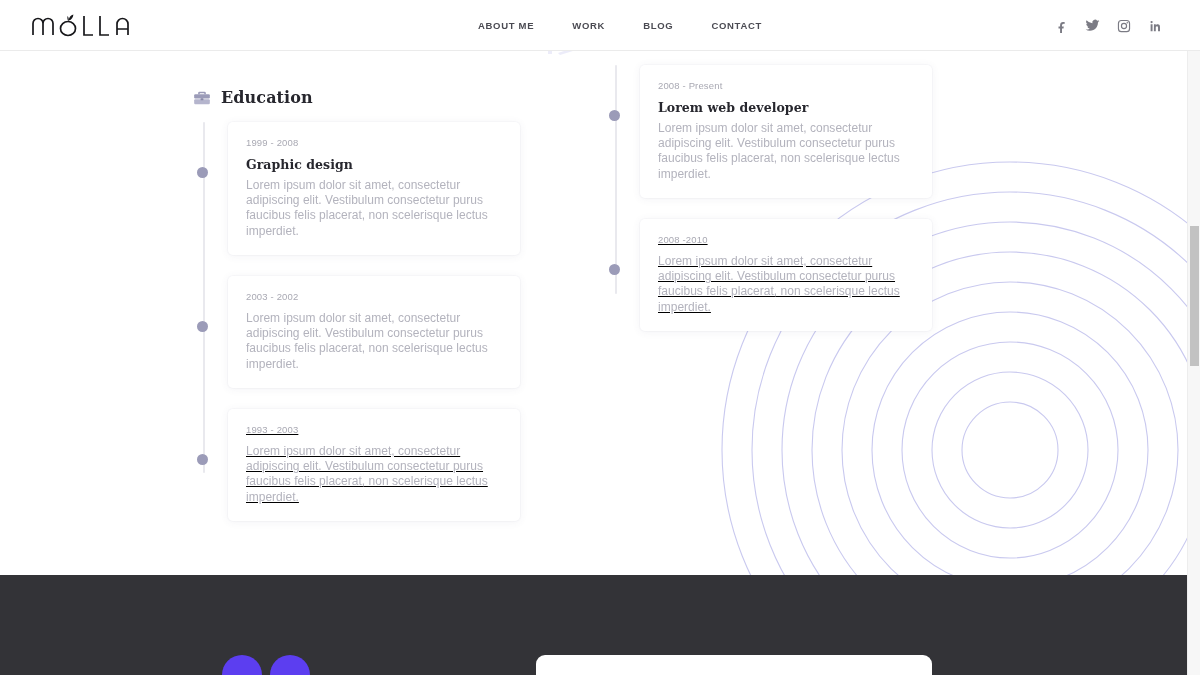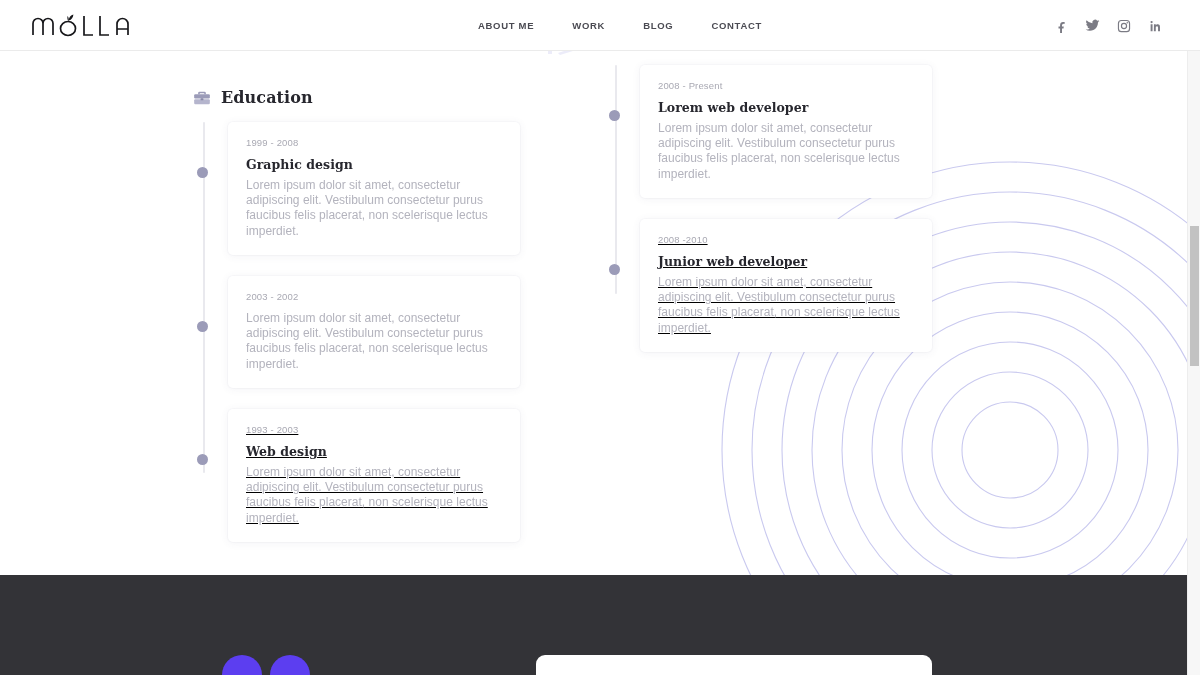--- a/index.html
+++ b/index.html
@@ -250,21 +250,20 @@
           <div class="card">
             <div class="dates">2003 - 2002</div>
             <p>Lorem ipsum dolor sit amet, consectetur adipiscing elit. Vestibulum consectetur purus faucibus felis placerat, non scelerisque lectus imperdiet.</p>
           </div>
         </div>
 
         <div class="tl-item">
           <span class="tl-dot"></span>
           <div class="card">
             <div class="dates">1993 - 2003</div>
-            <h3>Web design</h3>
             <p>Lorem ipsum dolor sit amet, consectetur adipiscing elit. Vestibulum consectetur purus faucibus felis placerat, non scelerisque lectus imperdiet.</p>
           </div>
         </div>
       </div>
     </section>
 
     <section class="col col-emp">
 
       <div class="timeline">
         <div class="tl-line emp"></div>
@@ -275,21 +274,20 @@
             <div class="dates">2008 - Present</div>
             <h3>Lorem web developer</h3>
             <p>Lorem ipsum dolor sit amet, consectetur adipiscing elit. Vestibulum consectetur purus faucibus felis placerat, non scelerisque lectus imperdiet.</p>
           </div>
         </div>
 
         <div class="tl-item">
           <span class="tl-dot"></span>
           <div class="card">
             <div class="dates">2008 -2010</div>
-            <h3>Junior web developer</h3>
             <p>Lorem ipsum dolor sit amet, consectetur adipiscing elit. Vestibulum consectetur purus faucibus felis placerat, non scelerisque lectus imperdiet.</p>
           </div>
         </div>
       </div>
     </section>
 
   </div>
 
   <div class="darkband">
     <div class="dot-pair">

